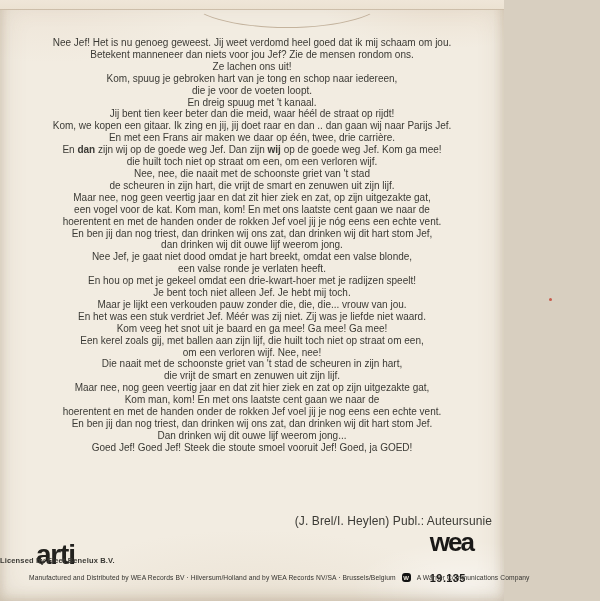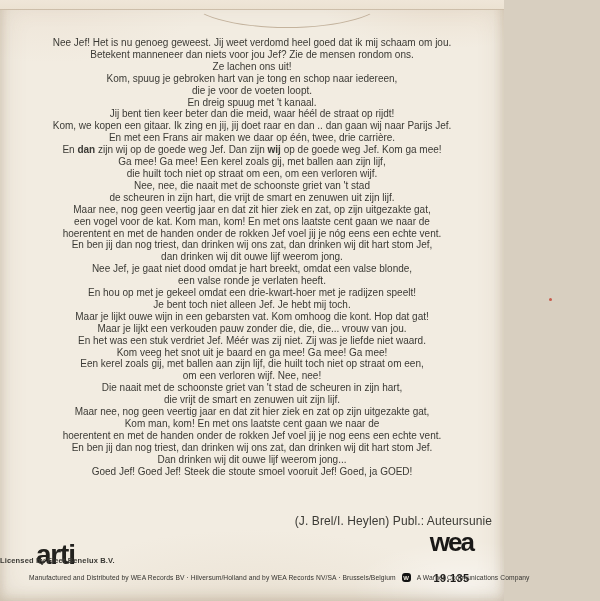--- a/index.html
+++ b/index.html
@@ -46,21 +46,21 @@
     position:absolute;left:36px;top:539px;
     font-size:28px;font-weight:bold;letter-spacing:-1.2px;
     color:#22211e;
   }
   .licensed{
     position:absolute;left:0;right:0;top:556px;
     font-size:7.5px;font-weight:700;
     color:#393833;letter-spacing:.15px;
   }
   .wea-block{
-    position:absolute;right:31px;top:529px;text-align:center;line-height:1;
+    position:absolute;right:31px;top:529px;text-align:left;line-height:1;
   }
   .wea{
     font-size:26px;font-weight:bold;letter-spacing:-2px;
     color:#191817;display:block;
   }
   .catalog{
     font-size:11px;font-weight:bold;color:#1c1b19;
     display:block;margin-top:18px;letter-spacing:.4px;
   }
   .fineprint{
@@ -94,34 +94,32 @@
       <div class="lyric-line"><span>Nee Jef! Het is nu genoeg geweest. Jij weet verdomd heel goed dat ik mij schaam om jou.</span></div>
       <div class="lyric-line"><span>Betekent manneneer dan niets voor jou Jef? Zie de mensen rondom ons.</span></div>
       <div class="lyric-line"><span>Ze lachen ons uit!</span></div>
       <div class="lyric-line"><span>Kom, spuug je gebroken hart van je tong en schop naar iedereen,</span></div>
       <div class="lyric-line"><span>die je voor de voeten loopt.</span></div>
       <div class="lyric-line"><span>En dreig spuug met 't kanaal.</span></div>
       <div class="lyric-line"><span>Jij bent tien keer beter dan die meid, waar héél de straat op rijdt!</span></div>
       <div class="lyric-line"><span>Kom, we kopen een gitaar. Ik zing en jij, jij doet raar en dan .. dan gaan wij naar Parijs Jef.</span></div>
       <div class="lyric-line"><span>En met een Frans air maken we daar op één, twee, drie carrière.</span></div>
       <div class="lyric-line"><span>En </span><span class="b">dan</span><span> zijn wij op de goede weg Jef. Dan zijn </span><span class="b">wij</span><span> op de goede weg Jef. Kom ga mee!</span></div>
-      <div class="lyric-line"><span>Ga mee! Ga mee! Een kerel zoals gij, met ballen aan zijn lijf,</span></div>
       <div class="lyric-line"><span>die huilt toch niet op straat om een, om een verloren wijf.</span></div>
       <div class="lyric-line"><span>Nee, nee, die naait met de schoonste griet van 't stad</span></div>
       <div class="lyric-line"><span>de scheuren in zijn hart, die vrijt de smart en zenuwen uit zijn lijf.</span></div>
       <div class="lyric-line"><span>Maar nee, nog geen veertig jaar en dat zit hier ziek en zat, op zijn uitgezakte gat,</span></div>
       <div class="lyric-line"><span>een vogel voor de kat. Kom man, kom! En met ons laatste cent gaan we naar de</span></div>
       <div class="lyric-line"><span>hoerentent en met de handen onder de rokken Jef voel jij je nóg eens een echte vent.</span></div>
       <div class="lyric-line"><span>En ben jij dan nog triest, dan drinken wij ons zat, dan drinken wij dit hart stom Jef,</span></div>
       <div class="lyric-line"><span>dan drinken wij dit ouwe lijf weerom jong.</span></div>
       <div class="lyric-line"><span>Nee Jef, je gaat niet dood omdat je hart breekt, omdat een valse blonde,</span></div>
       <div class="lyric-line"><span>een valse ronde je verlaten heeft.</span></div>
       <div class="lyric-line"><span>En hou op met je gekeel omdat een drie-kwart-hoer met je radijzen speelt!</span></div>
       <div class="lyric-line"><span>Je bent toch niet alleen Jef. Je hebt mij toch.</span></div>
-      <div class="lyric-line"><span>Maar je lijkt ouwe wijn in een gebarsten vat. Kom omhoog die kont. Hop dat gat!</span></div>
       <div class="lyric-line"><span>Maar je lijkt een verkouden pauw zonder die, die, die... vrouw van jou.</span></div>
       <div class="lyric-line"><span>En het was een stuk verdriet Jef. Méér was zij niet. Zij was je liefde niet waard.</span></div>
       <div class="lyric-line"><span>Kom veeg het snot uit je baard en ga mee! Ga mee! Ga mee!</span></div>
       <div class="lyric-line"><span>Een kerel zoals gij, met ballen aan zijn lijf, die huilt toch niet op straat om een,</span></div>
       <div class="lyric-line"><span>om een verloren wijf. Nee, nee!</span></div>
       <div class="lyric-line"><span>Die naait met de schoonste griet van 't stad de scheuren in zijn hart,</span></div>
       <div class="lyric-line"><span>die vrijt de smart en zenuwen uit zijn lijf.</span></div>
       <div class="lyric-line"><span>Maar nee, nog geen veertig jaar en dat zit hier ziek en zat op zijn uitgezakte gat,</span></div>
       <div class="lyric-line"><span>Kom man, kom! En met ons laatste cent gaan we naar de</span></div>
       <div class="lyric-line"><span>hoerentent en met de handen onder de rokken Jef voel jij je nog eens een echte vent.</span></div>

